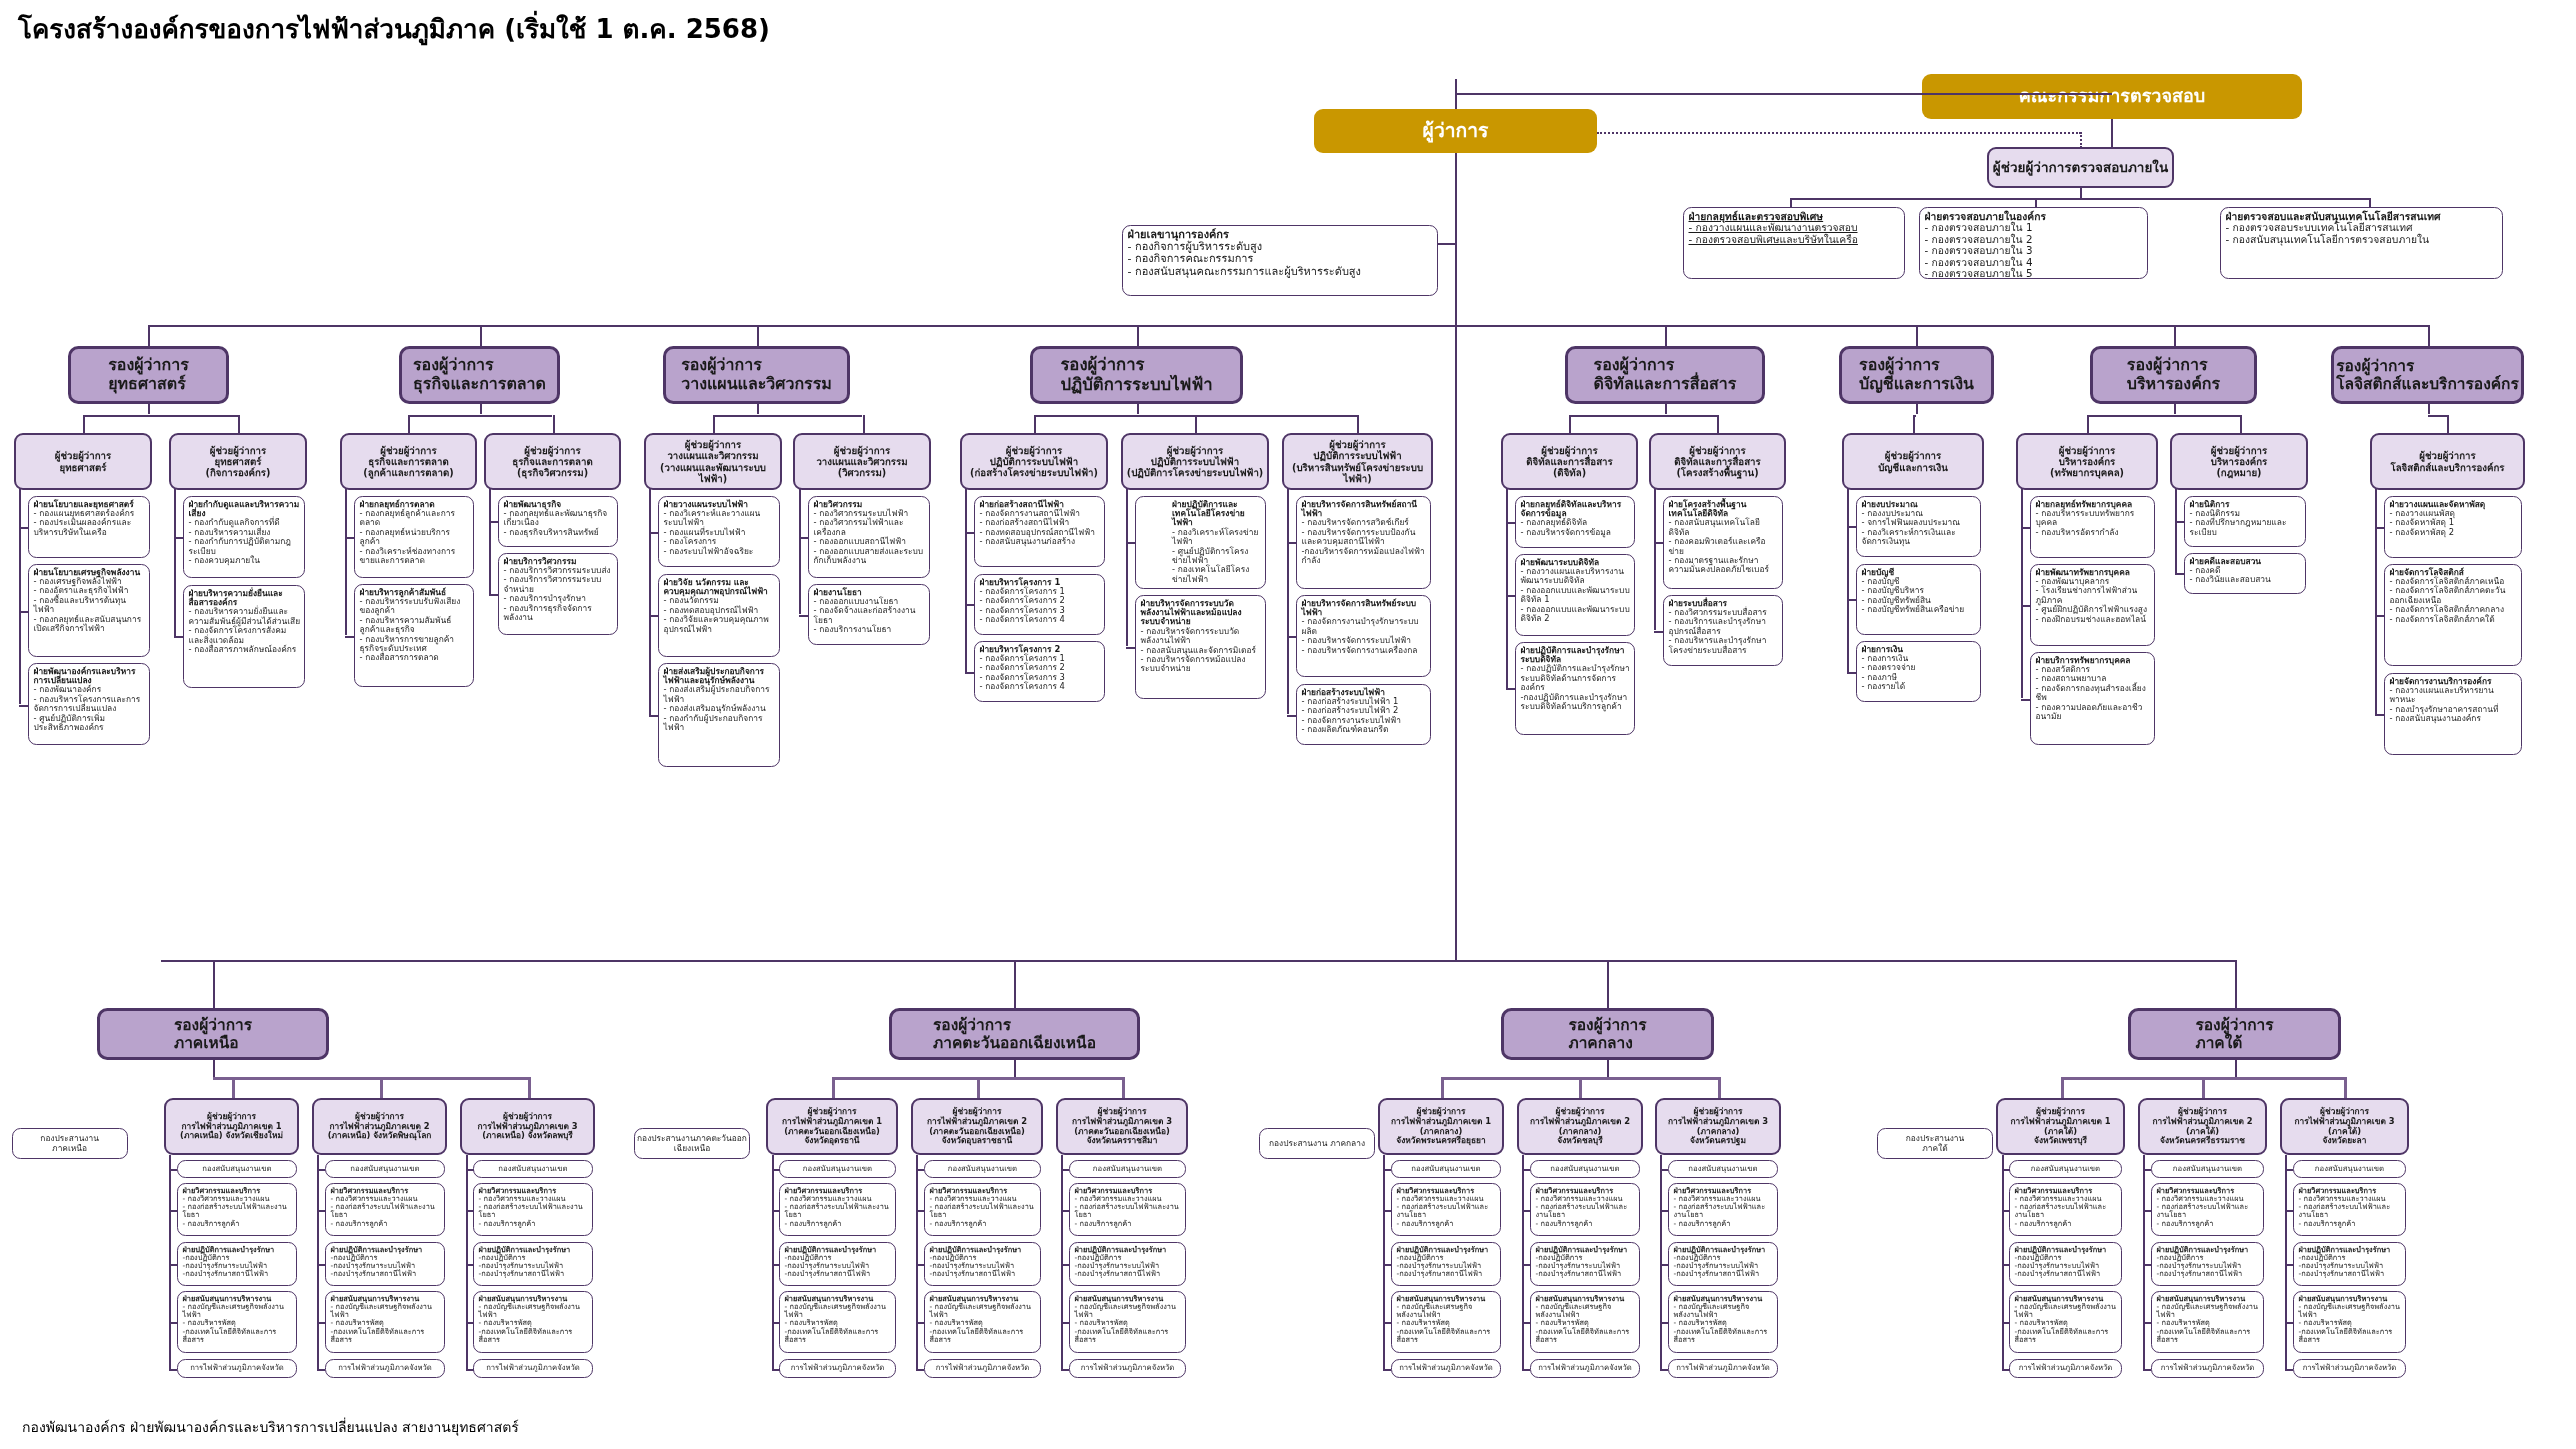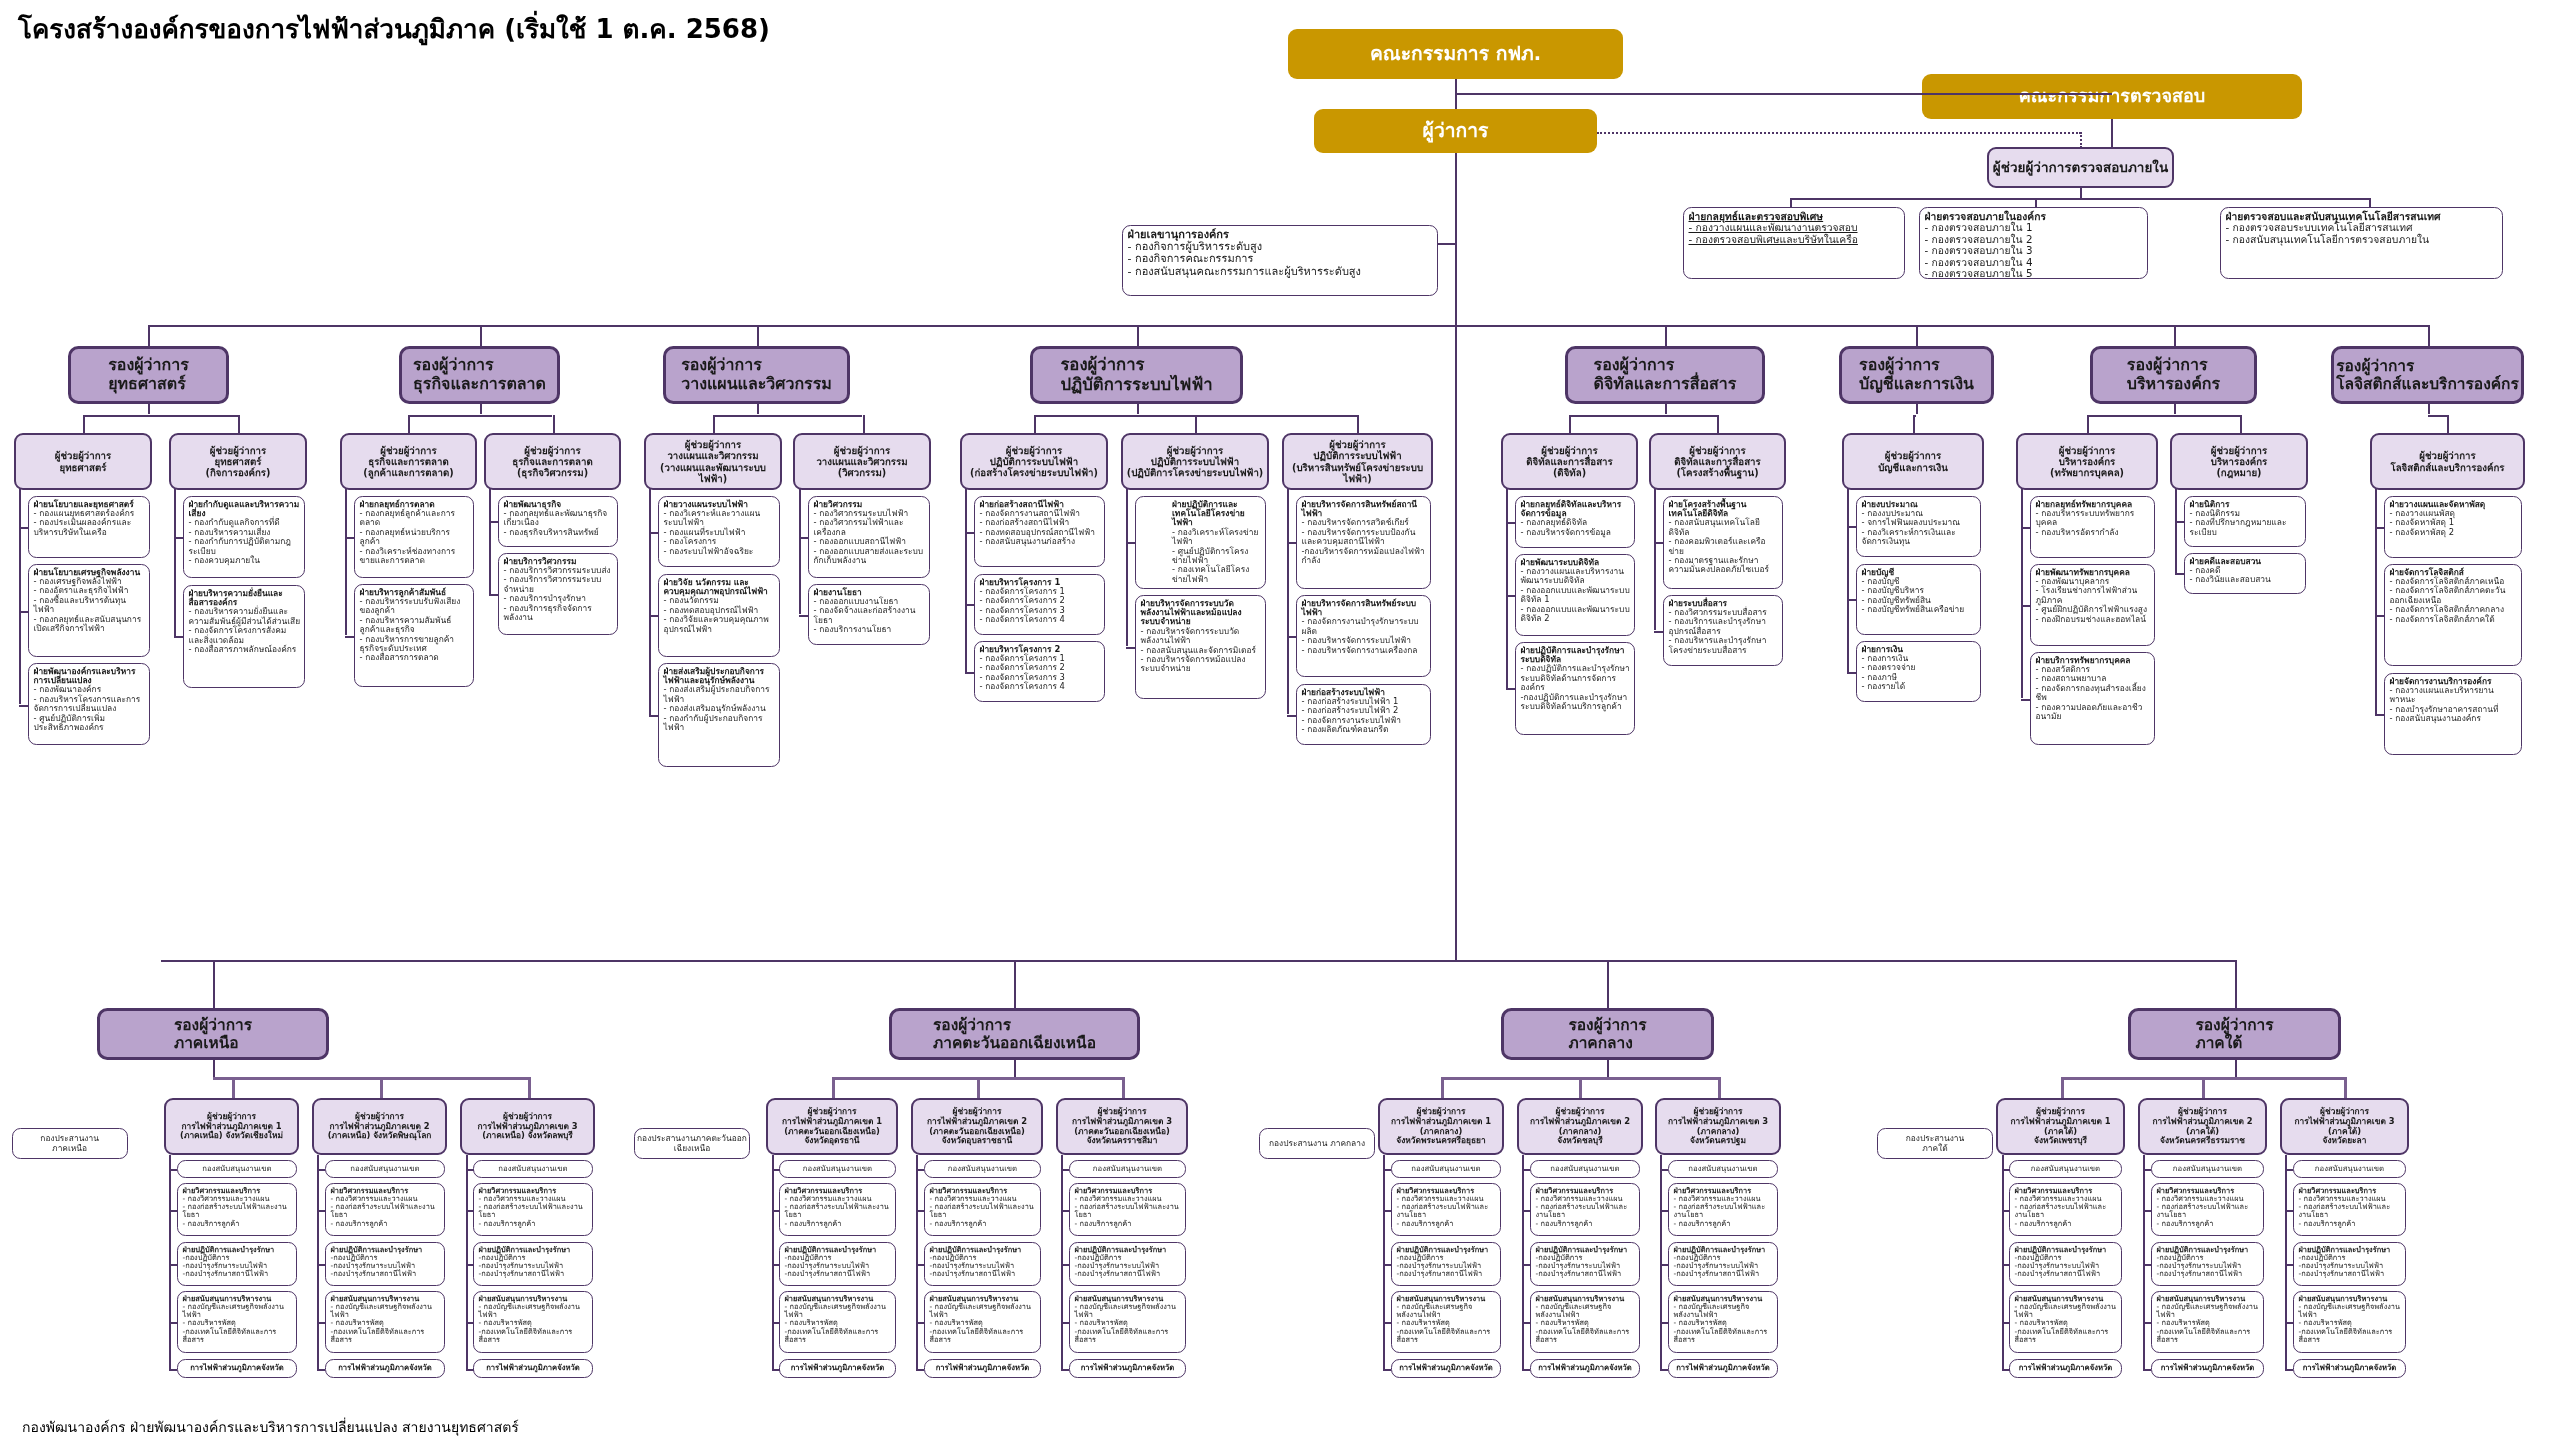--- a/index.html
+++ b/index.html
@@ -71,21 +71,21 @@
   .lvl3 .hd { font-weight:bold; display:block; }
   .lvl3 .ln { display:block; white-space:normal; }
 
   .plain {
     background:#ffffff;
     border:1.9px solid #4E3566;
     border-radius:8.4px;
     color:#1a1a1a;
     display:flex; align-items:center; justify-content:center;
     text-align:center; line-height:1.1;
-    font-weight:bold;
+    font-weight:normal;
   }
 
   
   .ln-v { position:absolute; background:#4E3566; width:1.9px; }
   .ln-h { position:absolute; background:#4E3566; height:1.9px; }
   .ln-v-th { position:absolute; background:#7A6090; width:2.6px; }
   .ln-h-th { position:absolute; background:#7A6090; height:2.6px; }
   .dot-h {
     position:absolute; height:0; border-top:2.6px dotted #4E3566;
   }
@@ -94,23 +94,20 @@
   }
 </style>
 </head>
 <body>
 
 <div class="page">
 
   <div class="title">โครงสร้างองค์กรของการไฟฟ้าส่วนภูมิภาค (เริ่มใช้ 1 ต.ค. 2568)</div>
   <div class="footer">กองพัฒนาองค์กร  ฝ่ายพัฒนาองค์กรและบริหารการเปลี่ยนแปลง สายงานยุทธศาสตร์</div>
 
-  <div class="box gold" style="left:1288px;top:29px;width:335px;height:50px;font-size:19.3px;">
-    <span>คณะกรรมการ กฟภ.</span>
-  </div>
 
   <div class="box gold" style="left:1922px;top:74px;width:380px;height:45px;font-size:18px;">
     <span>คณะกรรมการตรวจสอบ</span>
   </div>
 
   <div class="box gold" style="left:1314px;top:109px;width:283px;height:44px;font-size:19.3px;">
     <span>ผู้ว่าการ</span>
   </div>
 
   <div class="box lvl2" style="left:1987px;top:147px;width:187px;height:41px;font-size:13.5px;white-space:pre-line;">

